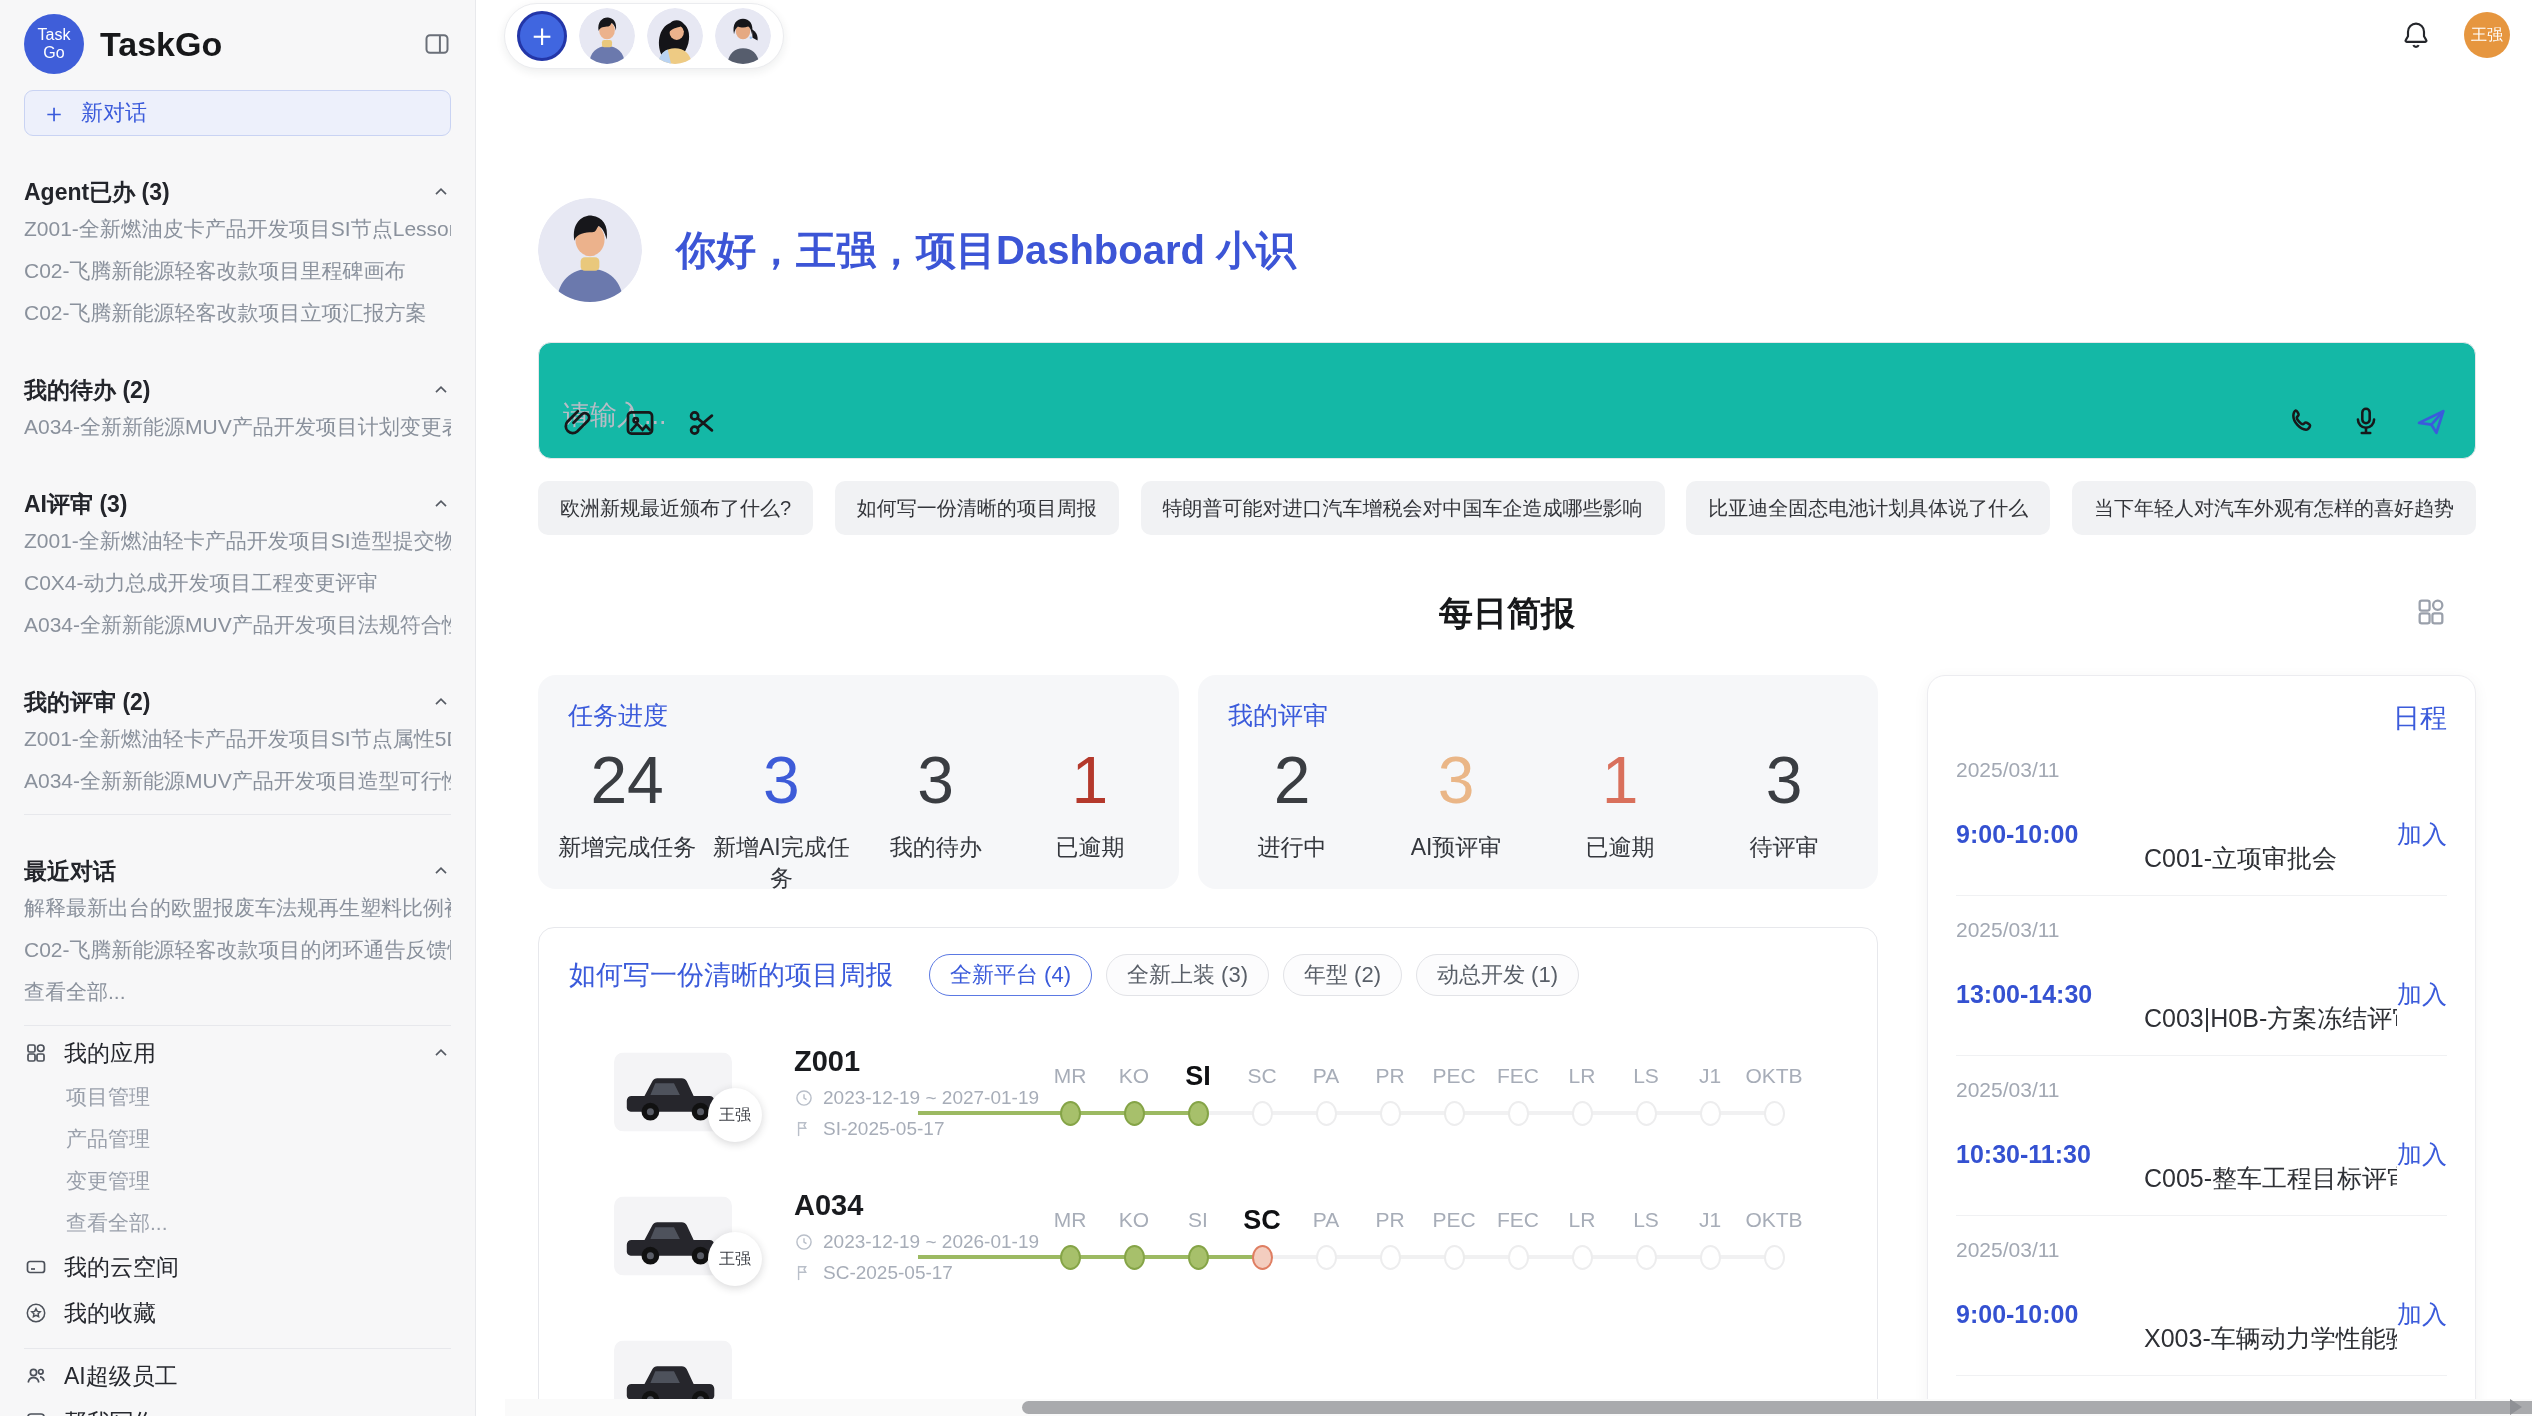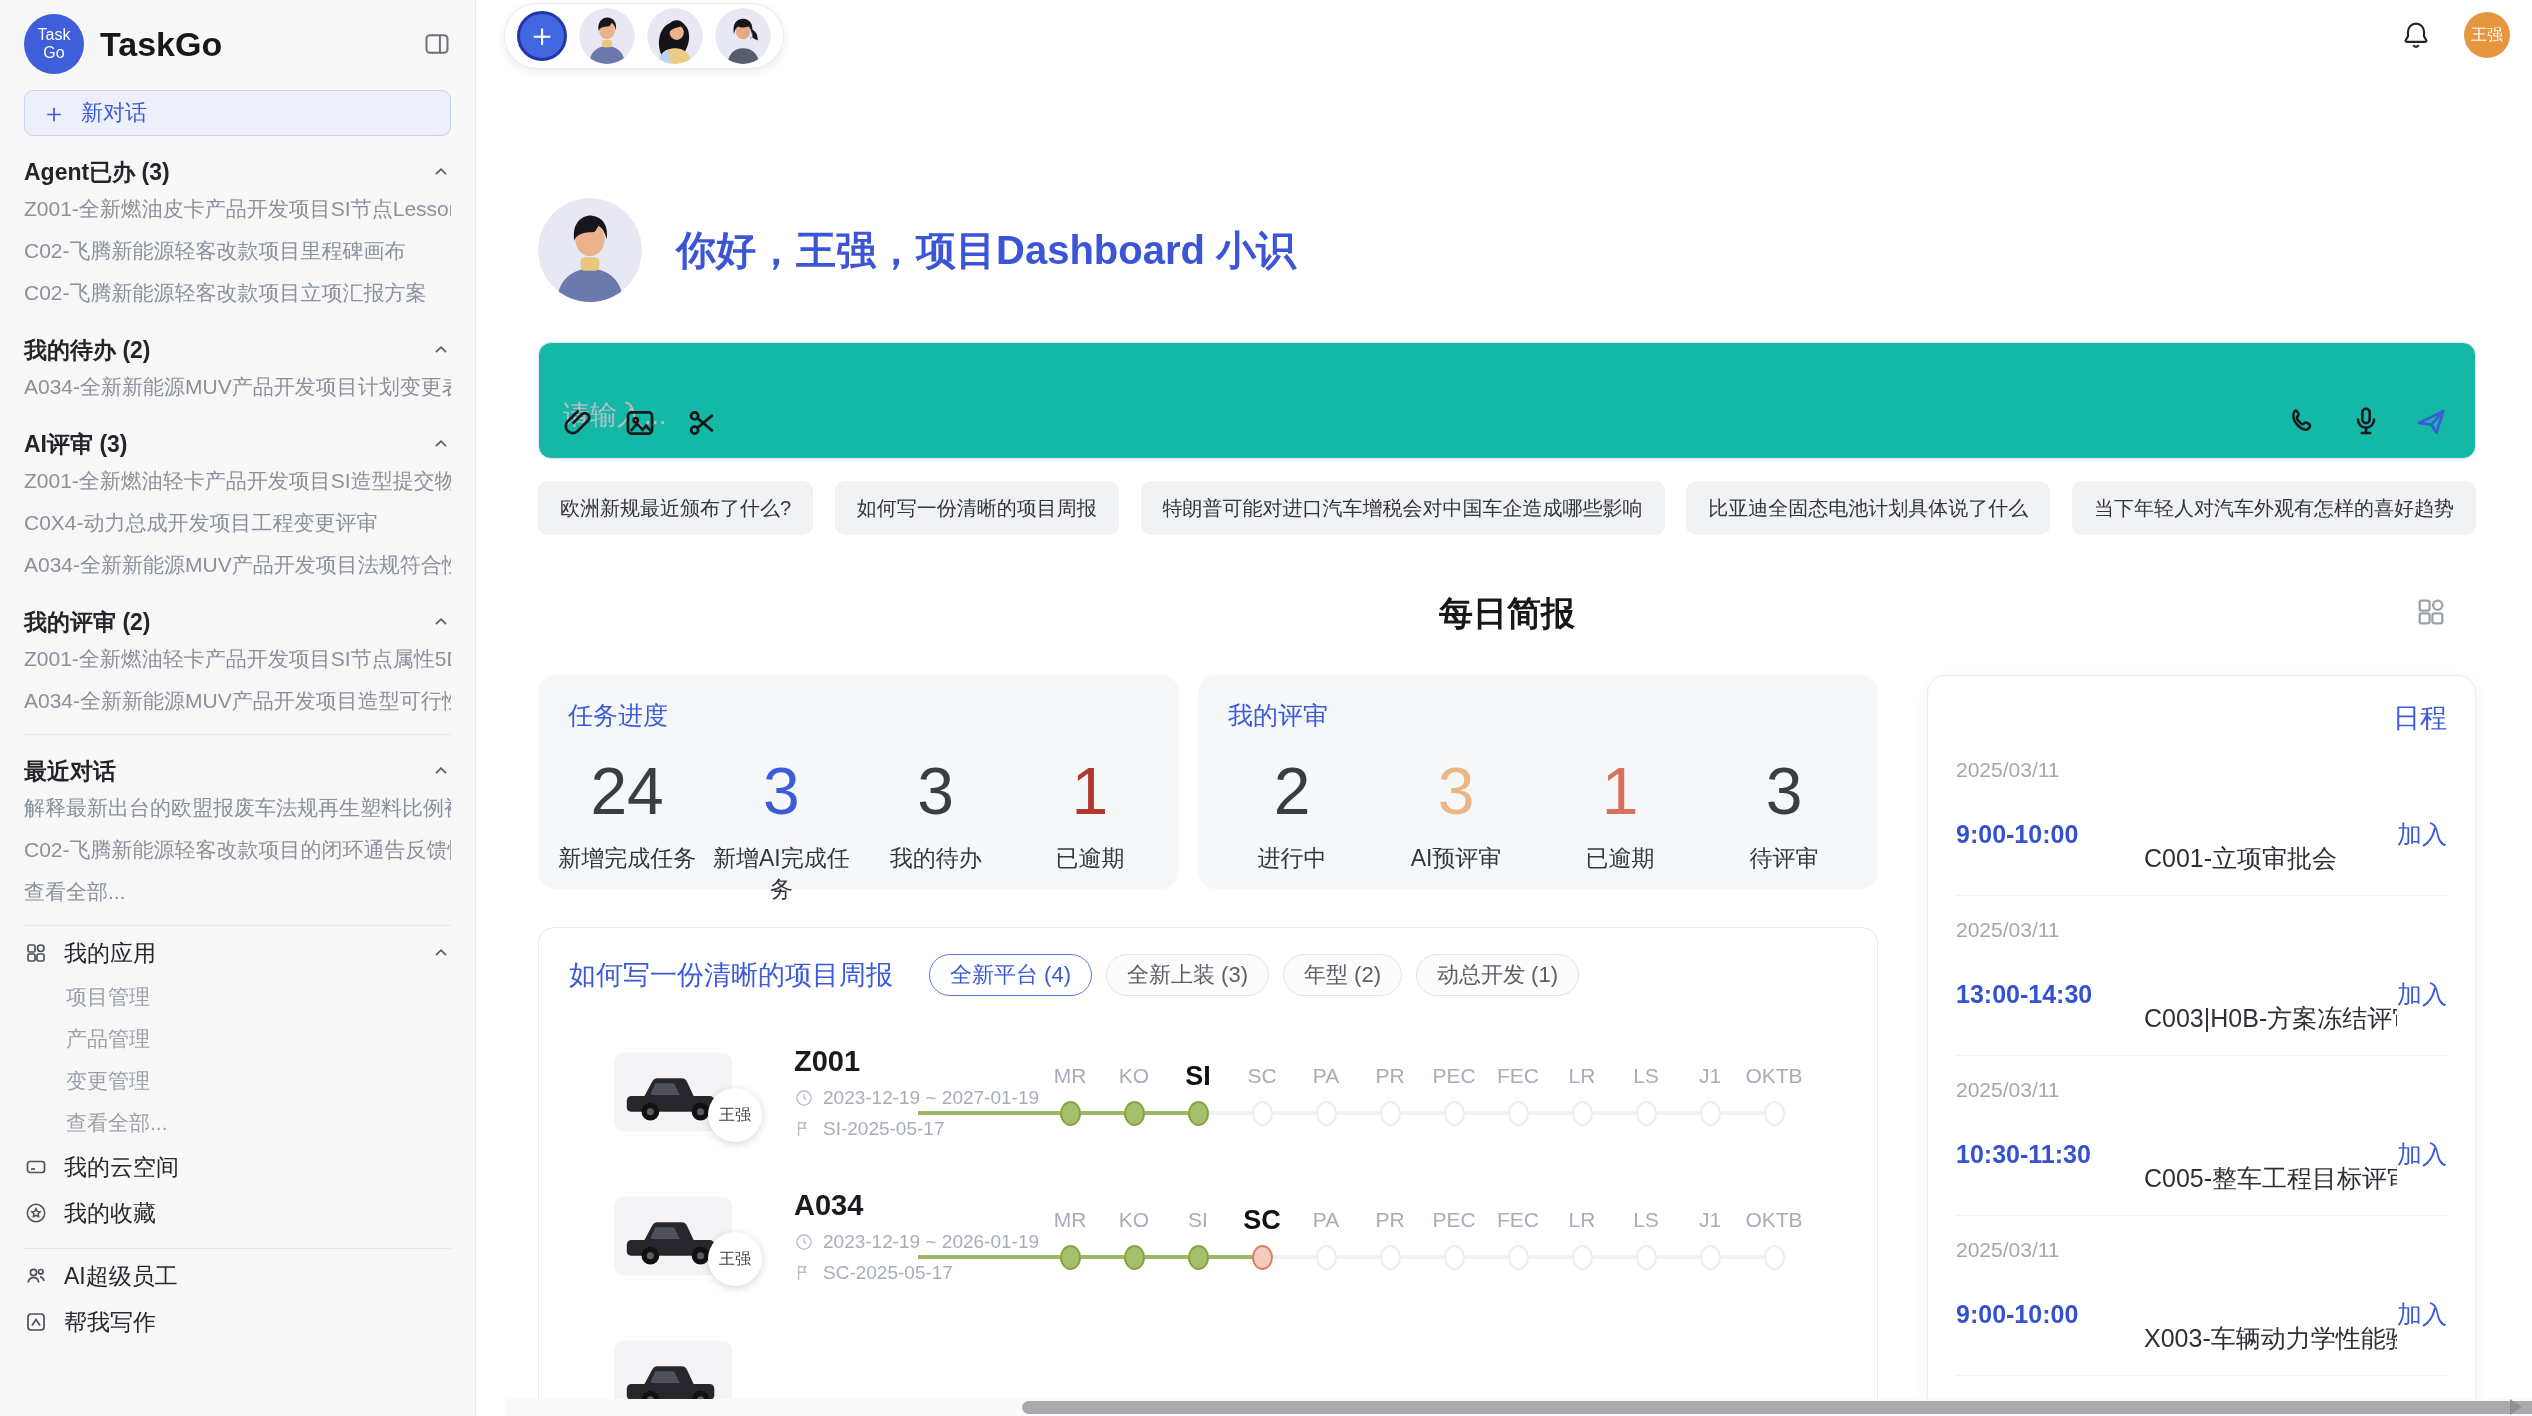--- a/index.html
+++ b/index.html
@@ -12,21 +12,21 @@
     padding:14px 24px 0;overflow:hidden;}
   .logo-row{display:flex;align-items:center;gap:16px;}
   .logo{width:60px;height:60px;border-radius:50%;background:#3f5ed9;color:#fff;display:flex;flex-direction:column;
     align-items:center;justify-content:center;font-size:16px;line-height:18px;}
   .app-title{font-size:34px;font-weight:bold;color:#17181a;flex:1;}
   .icon{display:inline-flex;align-items:center;justify-content:center;}
   .collapse-btn{cursor:pointer;}
   .new-chat{margin-top:16px;width:100%;height:46px;border-radius:9px;background:#edf0fb;border:1px solid #c9d3f3;
     color:#3b5bdb;font-size:22px;display:flex;align-items:center;gap:14px;padding:0 16px;cursor:pointer;}
   .new-chat .plus{font-size:26px;line-height:26px;}
-  .side-head{display:flex;align-items:center;justify-content:space-between;margin-top:20px;height:32px;
+  .side-head{display:flex;align-items:center;justify-content:space-between;margin-top:40px;height:32px;
     font-size:23px;font-weight:600;color:#23252b;}
   .side-item{font-size:21px;color:#8a919c;height:42px;line-height:42px;white-space:nowrap;overflow:hidden;cursor:pointer;}
   .divider{border-top:1px solid #e7e8ec;margin:12px 0 4px;}
   .side-row{display:flex;align-items:center;gap:16px;height:46px;font-size:23px;color:#26282e;cursor:pointer;}
   .side-row .spacer{flex:1;}
   .side-sub{padding-left:42px;font-size:21px;color:#9aa0ab;height:42px;line-height:42px;cursor:pointer;}
 
   
   .main{position:relative;flex:1;height:100%;overflow:hidden;}
   .top-pill{position:absolute;left:28px;top:3px;height:66px;display:flex;align-items:center;gap:12px;
@@ -66,21 +66,21 @@
 
   .columns{display:flex;margin-top:40px;align-items:flex-start;}
   .left-col{width:1340px;}
   .right-col{width:549px;margin-left:49px;}
 
   .stats-row{display:flex;gap:19px;}
   .stat-card{height:214px;background:#f6f7f9;border-radius:18px;padding:24px 0 0;}
   .stat-card.c1{width:641px;}
   .stat-card.c2{width:680px;}
   .stat-title{padding-left:30px;font-size:25px;color:#3b5bdb;}
-  .stat-grid{display:grid;grid-template-columns:repeat(4,1fr);margin-top:17px;padding:0 12px;}
+  .stat-grid{display:grid;grid-template-columns:repeat(4,1fr);margin-top:6px;padding:0 12px;}
   .stat{text-align:center;}
   .stat-num{font-size:66px;line-height:84px;}
   .stat-label{margin-top:10px;font-size:23px;color:#34373d;}
 
   .dash-card{margin-top:38px;width:1340px;height:520px;border:1.5px solid #e7e8ec;border-radius:16px;
     background:#fff;padding:26px 30px 0;}
   .dash-head{display:flex;align-items:center;height:42px;}
   .dash-title{font-size:27px;color:#3b5bdb;font-weight:500;}
   .dash-tabs{display:flex;gap:14px;margin-left:36px;}
   .tab{height:42px;line-height:40px;padding:0 20px;border-radius:22px;font-size:22px;border:1.5px solid #e2e3e7;

